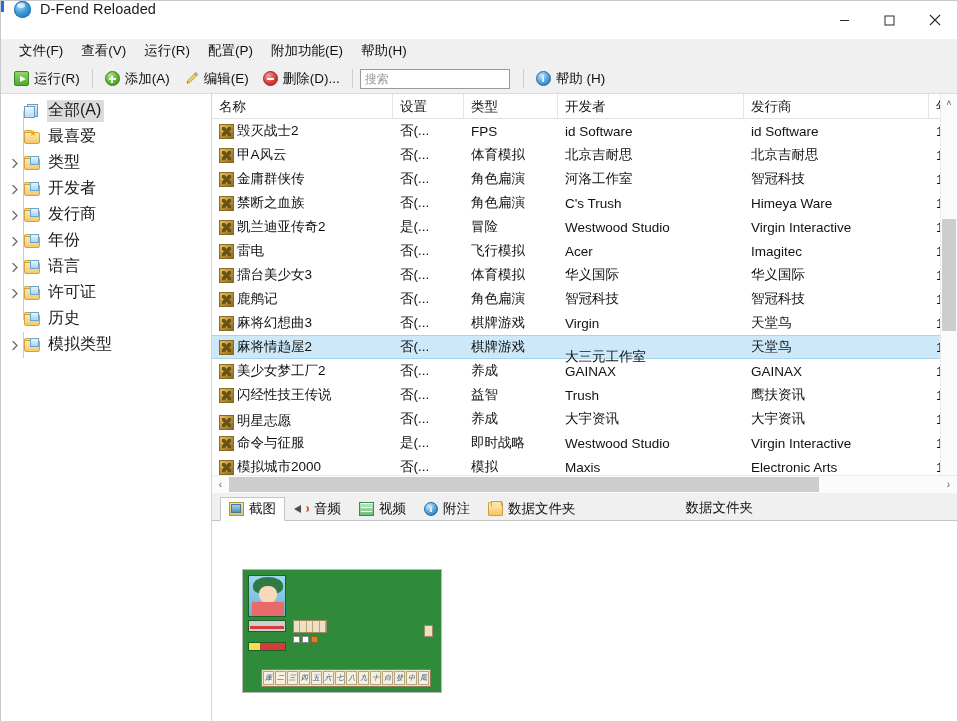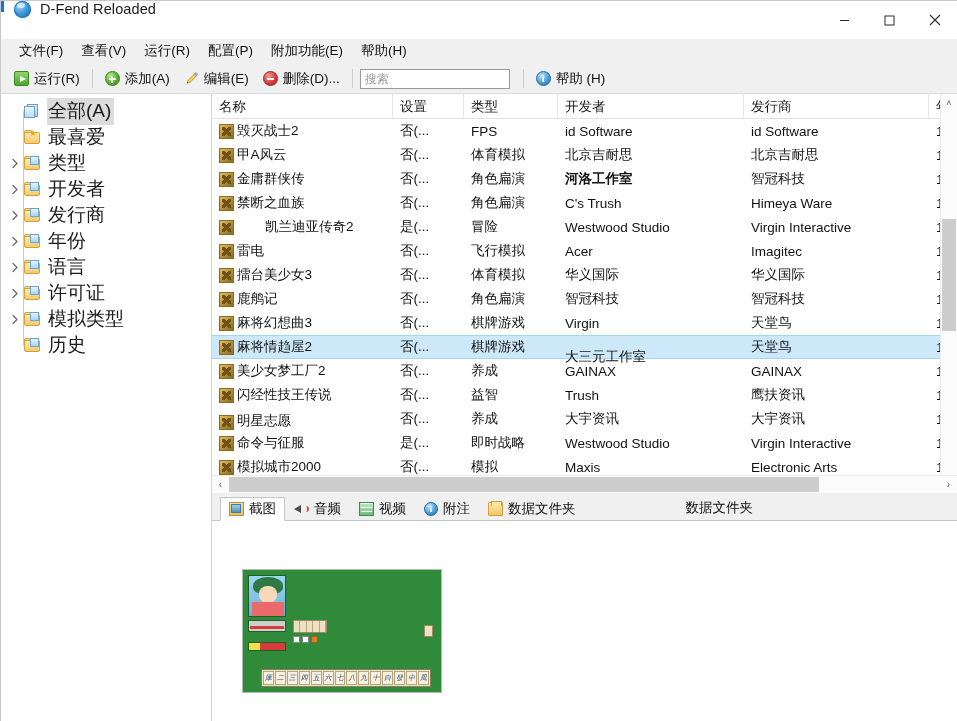--- a/index.html
+++ b/index.html
@@ -200,21 +200,21 @@
   .p-back {
     position: absolute; left: 4px; top: 1px; width: 11px; height: 13px;
     background: linear-gradient(#dff0fb, #a3cce8);
     border: 1px solid #6c9fc4;
   }
   .p-front {
     position: absolute; left: 1px; top: 3px; width: 11px; height: 12px;
     background: linear-gradient(#eaf6fd, #bcdcf1);
     border: 1px solid #6c9fc4;
   }
-  .tree-label { font-size: 19px; color: #1a1a1a; padding: 0 3px 1px 1px; }
+  .tree-label { font-size: 16px; color: #1a1a1a; padding: 0 3px 1px 1px; }
   .tree-row.sel .tree-label { background: #dcdcdc; }
 
   
   .right {
     flex: 1 1 auto; min-width: 0;
     display: flex; flex-direction: column;
     background: #f0f0f0;
   }
 
   
@@ -703,49 +703,49 @@
             <i style="left:0;top:13px;width:8px;height:1px;"></i>
           </span>
           <span class="t-ico">
             <i class="f-tab"></i>
             <i class="f-body"></i>
             <i class="f-badge"></i>
           </span>
           <span class="tree-label">许可证</span>
         </div>
         <div class="tree-row">
+          <span class="tw"></span>
+          <span class="guide">
+            <i style="left:0;top:0px;width:1px;height:13px;"></i>
+            <i style="left:0;top:13px;width:8px;height:1px;"></i>
+          </span>
+          <span class="t-ico">
+            <i class="f-tab"></i>
+            <i class="f-body"></i>
+            <i class="f-badge"></i>
+          </span>
+          <span class="tree-label">历史</span>
+        </div>
+        <div class="tree-row">
           <span class="tw">
             <svg width="8" height="11" viewBox="0 0 8 11">
               <path d="M2 1.5 L6 5.5 L2 9.5" stroke="#6b6b6b" stroke-width="1.3" fill="none" stroke-linecap="round" stroke-linejoin="round"></path>
             </svg>
           </span>
           <span class="guide">
             <i style="left:0;top:0px;width:1px;height:26px;"></i>
             <i style="left:0;top:13px;width:8px;height:1px;"></i>
           </span>
           <span class="t-ico">
             <i class="f-tab"></i>
             <i class="f-body"></i>
             <i class="f-badge"></i>
           </span>
           <span class="tree-label">模拟类型</span>
         </div>
-        <div class="tree-row">
-          <span class="tw"></span>
-          <span class="guide">
-            <i style="left:0;top:0px;width:1px;height:13px;"></i>
-            <i style="left:0;top:13px;width:8px;height:1px;"></i>
-          </span>
-          <span class="t-ico">
-            <i class="f-tab"></i>
-            <i class="f-body"></i>
-            <i class="f-badge"></i>
-          </span>
-          <span class="tree-label">历史</span>
-        </div>
       </div>
 
     <div class="right">
 
       <div class="table-area">
         <div class="thead" id="thead">
             <div class="th" style="width: 181px;">
               <span>名称</span>
             </div>
             <div class="th" style="width: 71px;">
@@ -812,21 +812,21 @@
               <div class="td" style="width: 181px;">
                 <span class="game-ico"></span>
                 <span>金庸群侠传</span>
               </div>
               <div class="td" style="width: 71px;">
                 <span>否(...</span>
               </div>
               <div class="td" style="width: 94px;">
                 <span>角色扁演</span>
               </div>
-              <div class="td" style="width: 186px; font-weight: bold;">
+              <div class="td" style="width: 186px;">
                 <span>河洛工作室</span>
               </div>
               <div class="td" style="width: 185px;">
                 <span>智冠科技</span>
               </div>
               <div class="td" style="width: 32px;">
                 <span>199</span>
               </div>
             </div>
             <div class="trow">
@@ -844,21 +844,21 @@
                 <span>C's Trush</span>
               </div>
               <div class="td" style="width: 185px;">
                 <span>Himeya Ware</span>
               </div>
               <div class="td" style="width: 32px;">
                 <span>199</span>
               </div>
             </div>
             <div class="trow">
-              <div class="td" style="width: 181px; gap: 28px;">
+              <div class="td" style="width: 181px;">
                 <span class="game-ico"></span>
                 <span>凯兰迪亚传奇2</span>
               </div>
               <div class="td" style="width: 71px;">
                 <span>是(...</span>
               </div>
               <div class="td" style="width: 94px;">
                 <span>冒险</span>
               </div>
               <div class="td" style="width: 186px;">

